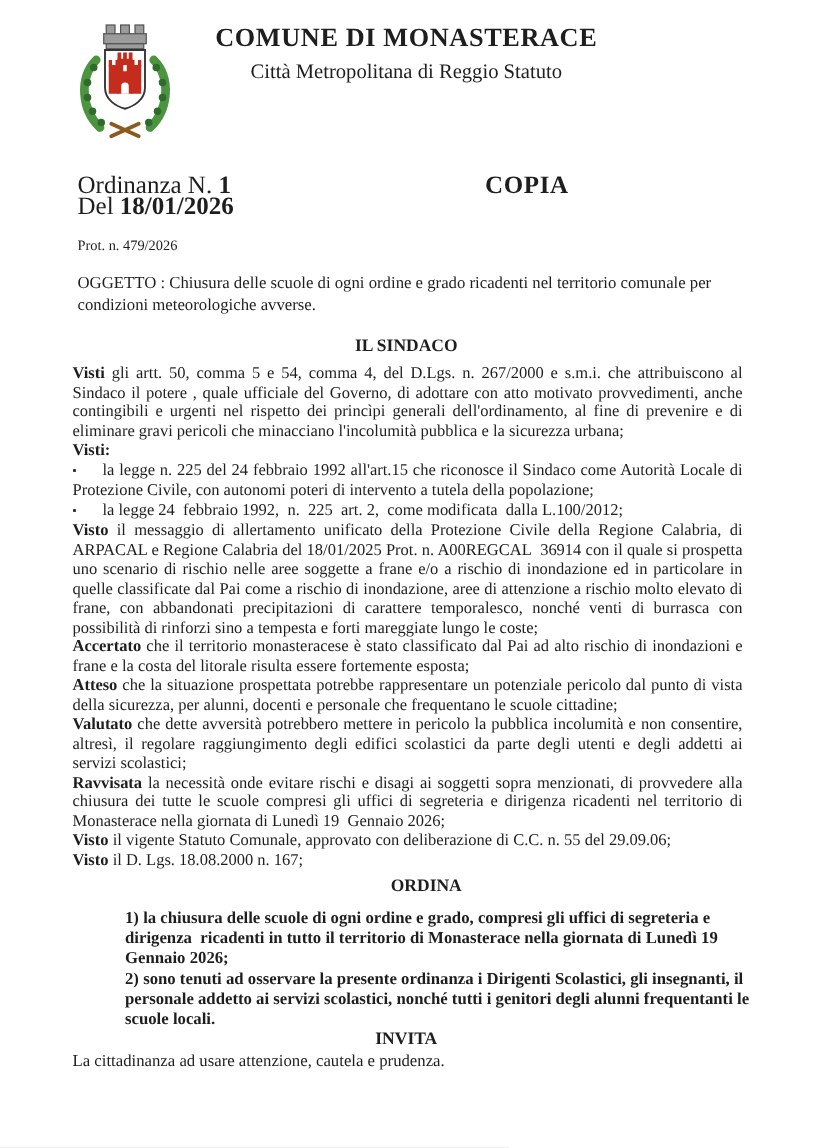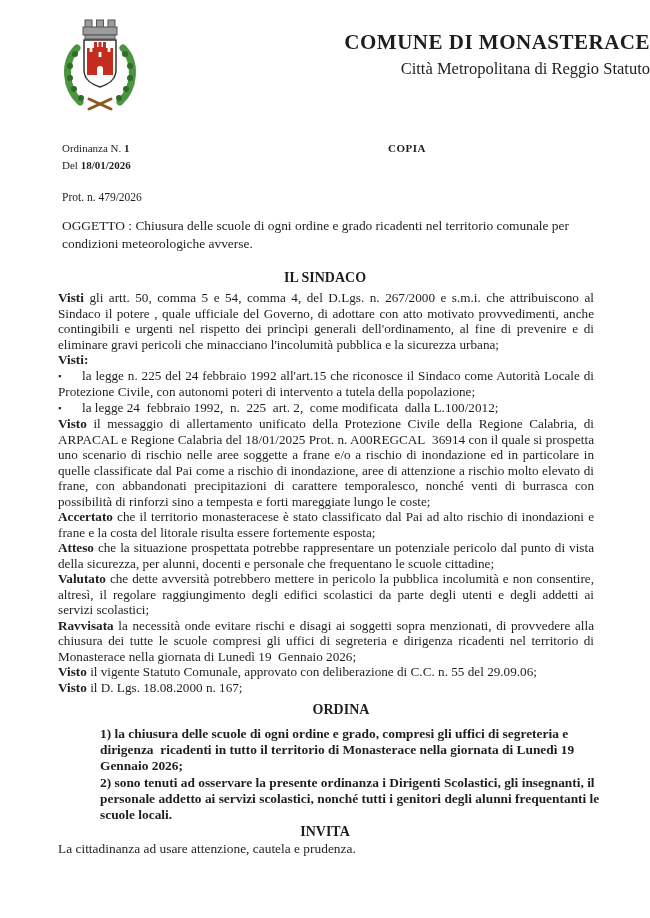--- a/index.html
+++ b/index.html
@@ -3,24 +3,24 @@
 <meta charset="utf-8">
 <style>
   html,body{margin:0;padding:0;background:#e8e8e8;}
   .page{
     width:650px;height:918px;background:#ffffff;margin:0 auto;
     font-family:"Liberation Serif","DejaVu Serif",serif;color:#1e1e1e;
     position:relative;overflow:hidden;
   }
   .header{position:relative;height:114px;}
   .crest{position:absolute;left:56px;top:16px;}
-  .htext{text-align:right;padding-top:30px;}
+  .htext{text-align:center;padding-top:18px;}
   .title{font-size:21px;font-weight:bold;letter-spacing:.5px;}
   .subtitle{font-size:16.5px;margin-top:4px;}
-  .meta{position:relative;margin:26px 0 0 62px;font-size:11px;line-height:17px;}
+  .meta{position:relative;margin:26px 0 0 62px;font-size:20px;line-height:17px;}
   .copy{position:absolute;left:326px;top:0;font-weight:bold;letter-spacing:.5px;}
   .prot{margin:17px 0 0 62px;font-size:11.5px;}
   .subject{margin:14px 55px 0 62px;font-size:13.4px;line-height:18px;white-space:pre-line;}
   .center-h{text-align:center;font-weight:bold;font-size:14px;}
   .sindaco{margin-top:17px;}
   .bodytext{margin:4px 56px 0 58px;font-size:13.2px;line-height:15.5px;}
   .para,.bullet{margin:0;text-align:justify;}
   .blt{display:inline-block;width:24px;font-size:9px;vertical-align:1px;}
   .ordina-h{margin:7px 0 8px;padding-left:32px;}
   .ordina{margin:0 45px 0 100px;font-weight:bold;font-size:13.4px;line-height:16.2px;}

